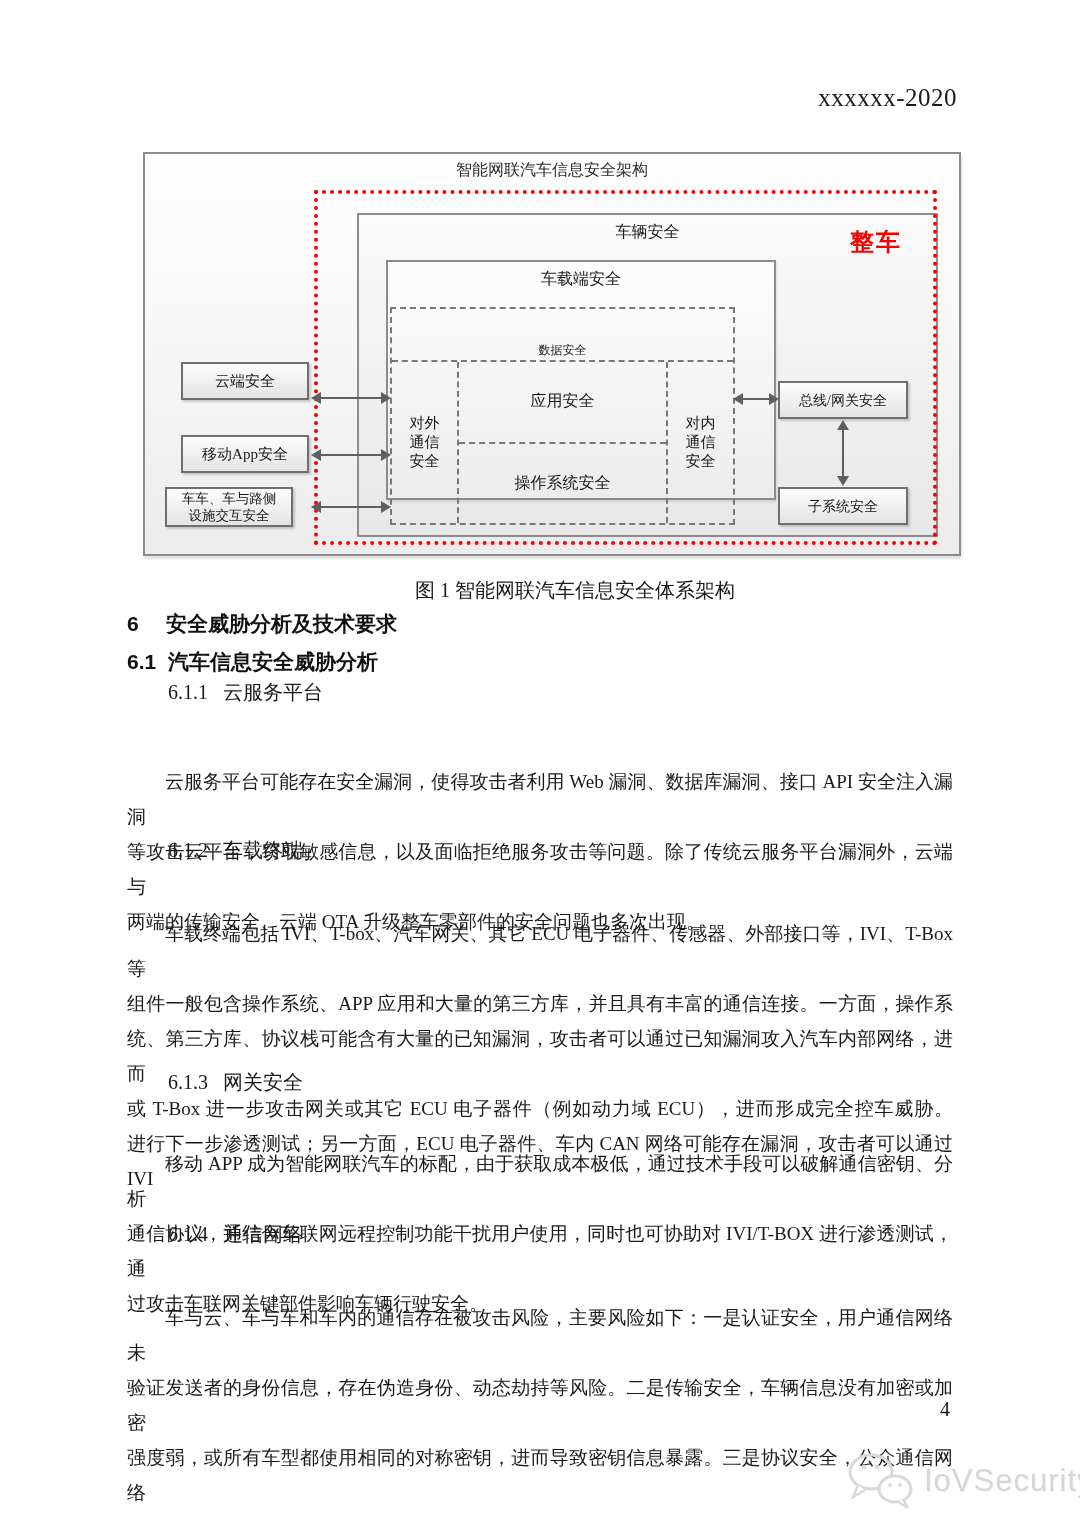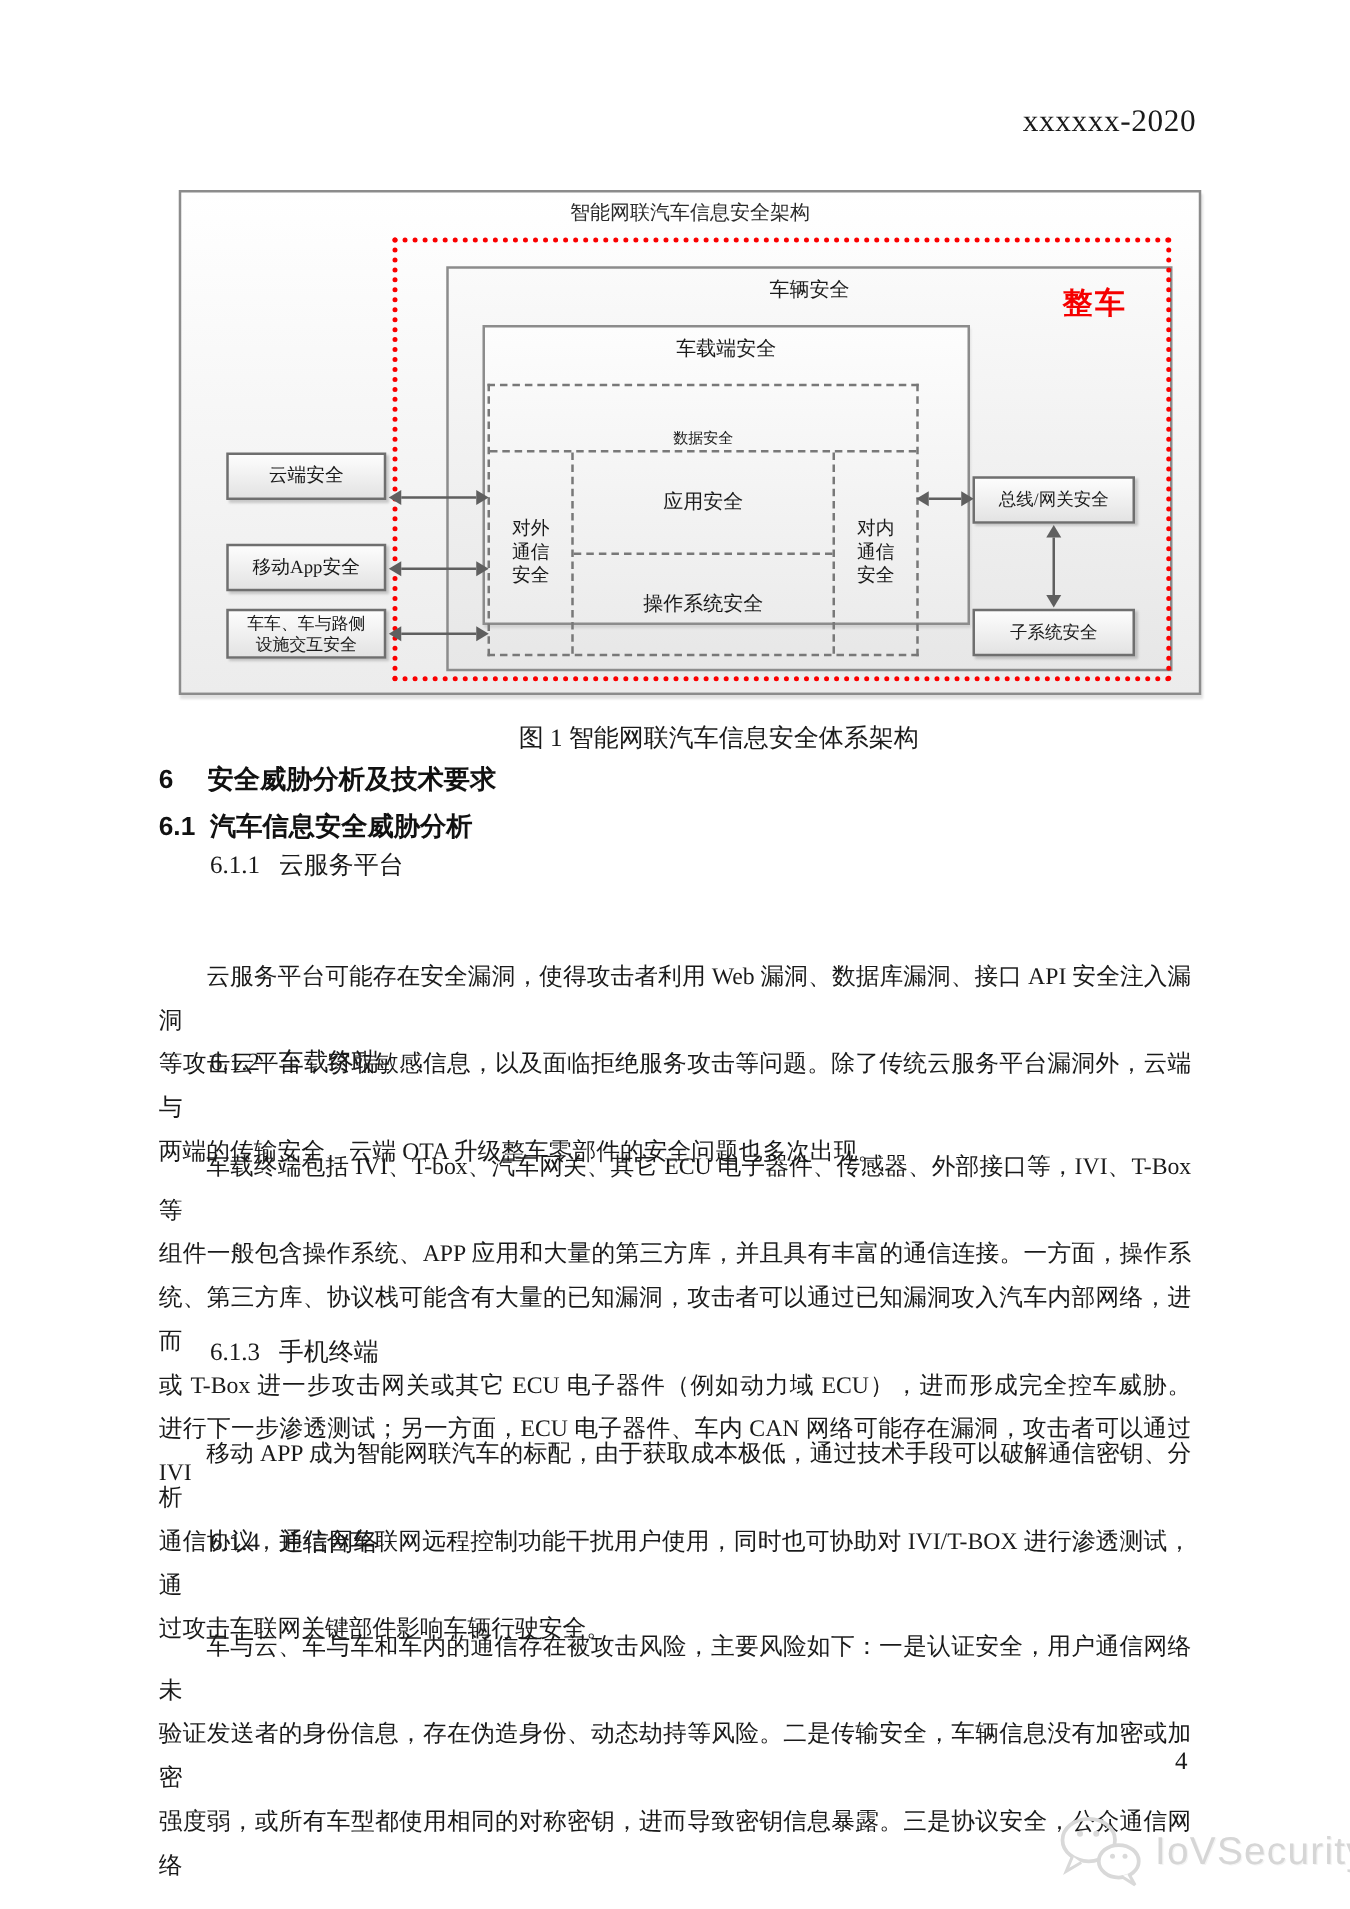--- a/index.html
+++ b/index.html
@@ -39,21 +39,21 @@
   .col-mid{flex:1;display:flex;flex-direction:column;font-family:Liberation Serif, serif;}
   .mid-sec{flex:1;display:flex;align-items:center;justify-content:center;font-size:16px;}
   .mid-sec + .mid-sec{border-top:2px dashed #787878;}
 
   .ext-box{position:absolute;border:2px solid #6f6f6f;box-sizing:border-box;
            background:linear-gradient(180deg,#fdfdfd,#e3e3e3);display:flex;align-items:center;
            justify-content:center;text-align:center;font-size:15px;z-index:4;
            box-shadow:2px 2px 2px rgba(0,0,0,.18);white-space:pre-line;line-height:17px;}
   .cloud-box{left:36px;top:208px;width:128px;height:38px;}
   .mobile-box{left:36px;top:281px;width:128px;height:38px;}
-  .v2x-box{left:36px;top:333px;width:128px;height:40px;font-size:13.5px;}
+  .v2x-box{left:20px;top:333px;width:128px;height:40px;font-size:13.5px;}
   .bus-box{left:633px;top:227px;width:130px;height:38px;font-size:14px;}
   .subsys-box{left:633px;top:333px;width:130px;height:38px;font-size:14px;}
 
   .arrow-h{position:absolute;height:2px;background:#5f5f5f;z-index:6;}
   .arrow-h::before{content:'';position:absolute;left:-10px;top:-5px;width:0;height:0;
       border-top:6px solid transparent;border-bottom:6px solid transparent;border-right:10px solid #5f5f5f;}
   .arrow-h::after{content:'';position:absolute;right:-10px;top:-5px;width:0;height:0;
       border-top:6px solid transparent;border-bottom:6px solid transparent;border-left:10px solid #5f5f5f;}
   .arrow-v{position:absolute;width:2px;background:#5f5f5f;z-index:6;}
   .arrow-v::before{content:'';position:absolute;top:-10px;left:-5px;width:0;height:0;
@@ -166,21 +166,21 @@
     </div>
     <div class="para t308">
         <div class="para-line">车载终端包括 IVI、T-box、汽车网关、其它 ECU 电子器件、传感器、外部接口等，IVI、T-Box 等</div>
         <div class="para-line">组件一般包含操作系统、APP 应用和大量的第三方库，并且具有丰富的通信连接。一方面，操作系</div>
         <div class="para-line">统、第三方库、协议栈可能含有大量的已知漏洞，攻击者可以通过已知漏洞攻入汽车内部网络，进而</div>
         <div class="para-line">或 T-Box 进一步攻击网关或其它 ECU 电子器件（例如动力域 ECU），进而形成完全控车威胁。</div>
         <div class="para-line">进行下一步渗透测试；另一方面，ECU 电子器件、车内 CAN 网络可能存在漏洞，攻击者可以通过 IVI</div>
       </div>
 
     <div class="h-sub t502">
-      <span class="num">6.1.3</span><span>手机终端</span>
+      <span class="num">6.1.3</span><span>网关安全</span>
     </div>
     <div class="para t538">
         <div class="para-line">移动 APP 成为智能网联汽车的标配，由于获取成本极低，通过技术手段可以破解通信密钥、分析</div>
         <div class="para-line">通信协议，并结合车联网远程控制功能干扰用户使用，同时也可协助对 IVI/T-BOX 进行渗透测试，通</div>
         <div class="para-line">过攻击车联网关键部件影响车辆行驶安全。</div>
       </div>
 
     <div class="h-sub t654">
       <span class="num">6.1.4</span><span>通信网络</span>
     </div>

